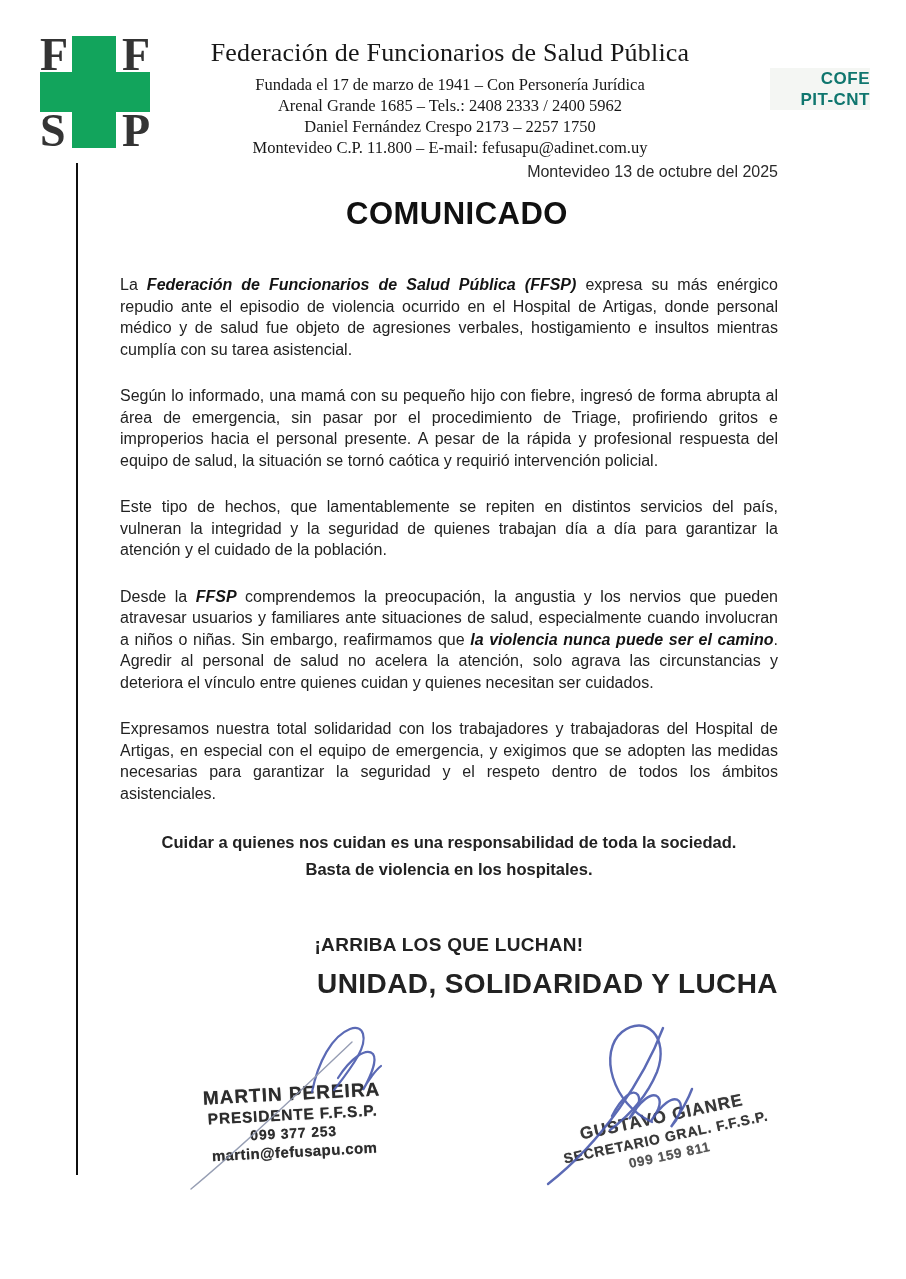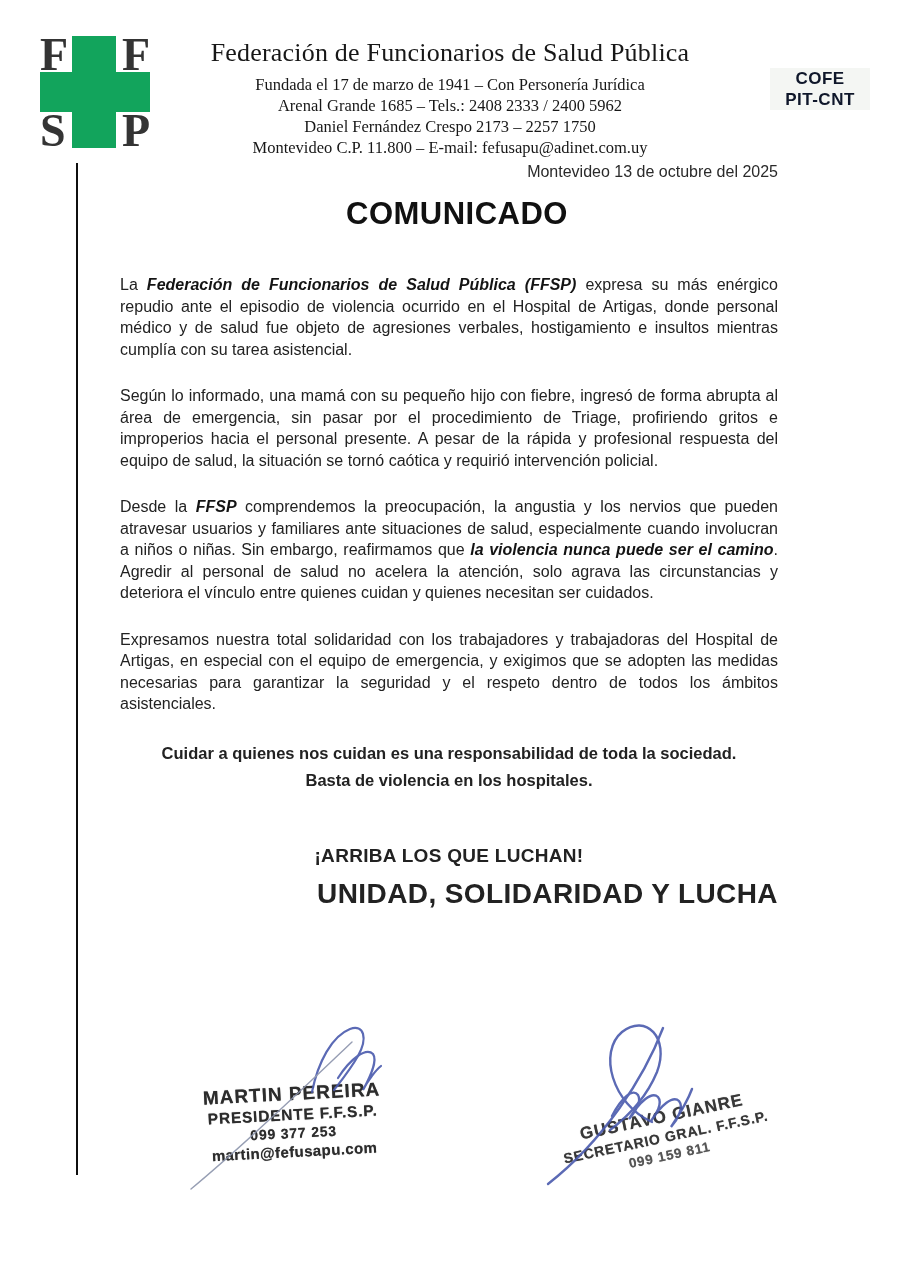--- a/index.html
+++ b/index.html
@@ -92,34 +92,35 @@
   </div>
 
   <div class="header-block">
     <div class="org-name">Federación de Funcionarios de Salud Pública</div>
     <div class="addr-line">Fundada el 17 de marzo de 1941 – Con Personería Jurídica</div>
     <div class="addr-line">Arenal Grande 1685 – Tels.: 2408 2333 / 2400 5962</div>
     <div class="addr-line">Daniel Fernández Crespo 2173 – 2257 1750</div>
     <div class="addr-line">Montevideo C.P. 11.800 – E-mail: fefusapu@adinet.com.uy</div>
   </div>
 
-  <div class="affiliation" style="color: #0f172a;">
+  <div class="affiliation" style="color: #0f766e; text-align: right;">
     <div>COFE</div>
     <div>PIT-CNT</div>
   </div>
 
   <div class="date-line">Montevideo 13 de octubre del 2025</div>
 
   <div class="vrule"></div>
 
   <div class="doc-title">COMUNICADO</div>
 
   <div class="content">
     <p><span>La </span><b>Federación de Funcionarios de Salud Pública (FFSP)</b><span> expresa su más enérgico repudio ante el episodio de violencia ocurrido en el Hospital de Artigas, donde personal médico y de salud fue objeto de agresiones verbales, hostigamiento e insultos mientras cumplía con su tarea asistencial.</span></p>
     <p><span>Según lo informado, una mamá con su pequeño hijo con fiebre, ingresó de forma abrupta al área de emergencia, sin pasar por el procedimiento de Triage, profiriendo gritos e improperios hacia el personal presente. A pesar de la rápida y profesional respuesta del equipo de salud, la situación se tornó caótica y requirió intervención policial.</span></p>
+    <p><span>Este tipo de hechos, que lamentablemente se repiten en distintos servicios del país, vulneran la integridad y la seguridad de quienes trabajan día a día para garantizar la atención y el cuidado de la población.</span></p>
     <p><span>Desde la </span><b>FFSP</b><span> comprendemos la preocupación, la angustia y los nervios que pueden atravesar usuarios y familiares ante situaciones de salud, especialmente cuando involucran a niños o niñas. Sin embargo, reafirmamos que </span><b>la violencia nunca puede ser el camino</b><span>. Agredir al personal de salud no acelera la atención, solo agrava las circunstancias y deteriora el vínculo entre quienes cuidan y quienes necesitan ser cuidados.</span></p>
     <p><span>Expresamos nuestra total solidaridad con los trabajadores y trabajadoras del Hospital de Artigas, en especial con el equipo de emergencia, y exigimos que se adopten las medidas necesarias para garantizar la seguridad y el respeto dentro de todos los ámbitos asistenciales.</span></p>
 
     <div class="emphasis">Cuidar a quienes nos cuidan es una responsabilidad de toda la sociedad.</div>
     <div class="emphasis">Basta de violencia en los hospitales.</div>
 
     <div class="slogan1">¡ARRIBA LOS QUE LUCHAN!</div>
     <div class="slogan2">UNIDAD, SOLIDARIDAD Y LUCHA</div>
   </div>
 

